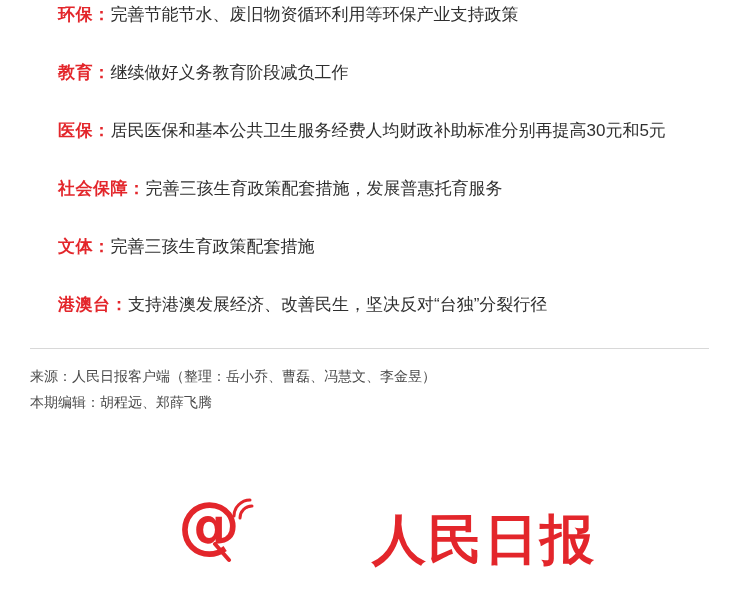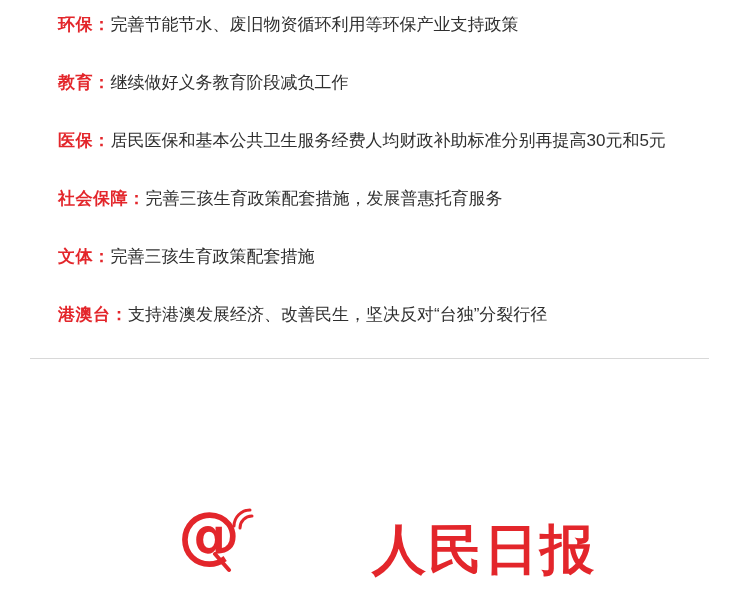--- a/index.html
+++ b/index.html
@@ -25,21 +25,20 @@
   }
   .entry {
     font-size: 17px;
     line-height: 30px;
     color: #2b2b2b;
     margin: 0 0 28px 0;
     text-align: left;
     word-break: break-all;
   }
   .entry:first-child {
-    margin-top: 10px;
   }
   .entry .label {
     color: #e3262b;
     font-weight: bold;
     letter-spacing: 0.5px;
   }
   .entry .text {
     color: #2f2f2f;
   }
   .divider {
@@ -134,20 +133,24 @@
     </p>
 
     <p class="entry">
       <span class="label">港澳台：</span><span class="text">支持港澳发展经济、改善民生，坚决反对“台独”分裂行径</span>
     </p>
 
   </div>
 
   <div class="divider"></div>
 
+  <div class="credits">
+    <div class="credit-line">来源：人民日报客户端（整理：岳小乔、曹磊、冯慧文、李金昱）</div>
+    <div class="credit-line">本期编辑：胡程远、郑薛飞腾</div>
+  </div>
 
   <div class="footer">
 
     <div class="logo-at">
       <span class="at-glyph">@</span>
       <svg class="at-wave" viewBox="0 0 26 26">
         <path d="M4 20 A16 16 0 0 1 20 4" fill="none" stroke="#e3262b" stroke-width="3" stroke-linecap="round"></path>
         <path d="M10 22 A12 12 0 0 1 22 10" fill="none" stroke="#e3262b" stroke-width="3" stroke-linecap="round"></path>
       </svg>
       <svg class="at-tail" viewBox="0 0 20 22">

